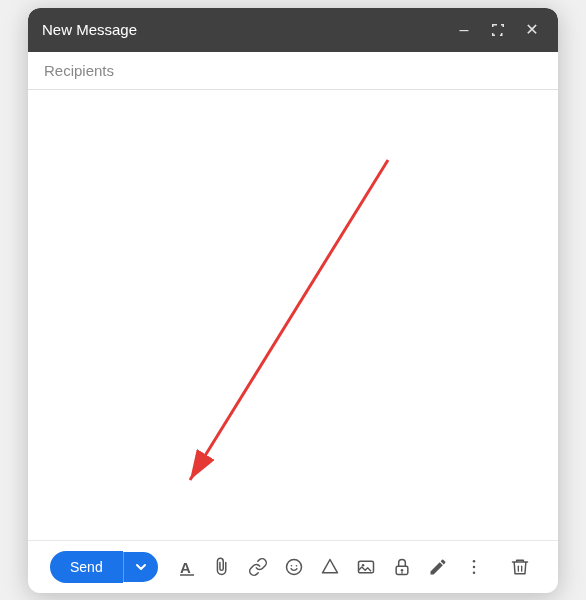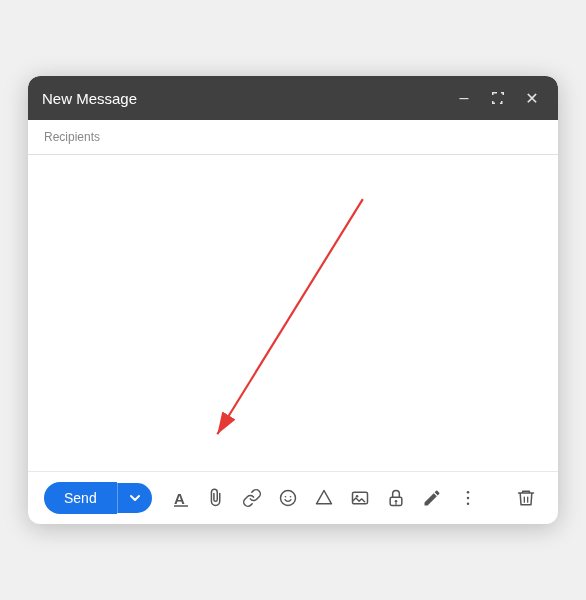--- a/index.html
+++ b/index.html
@@ -7,21 +7,21 @@
       width: 586px;
       height: 600px;
       background: #f0f0f0;
       display: flex;
       align-items: center;
       justify-content: center;
       font-family: 'Google Sans', Arial, sans-serif;
     }
     .compose-window {
       width: 530px;
-      height: 448px;
+      height: 585px;
       background: #fff;
       border-radius: 12px;
       box-shadow: 0 4px 24px rgba(0,0,0,0.22);
       display: flex;
       flex-direction: column;
       overflow: hidden;
     }
     .compose-header {
       background: #404040;
       color: #fff;
@@ -63,21 +63,21 @@
       border-bottom: 1px solid #e8e8e8;
       display: flex;
       align-items: center;
     }
     .compose-field-row:last-child {
       border-bottom: none;
     }
     .field-input {
       border: none;
       outline: none;
-      font-size: 12px;
+      font-size: 15px;
       color: #b91c1c;
       width: 100%;
       background: transparent;
     }
     .field-input::placeholder {
       color: #888;
     }
     .compose-body {
       flex: 1;
       position: relative;
@@ -99,21 +99,21 @@
       position: absolute;
       top: 0;
       left: 0;
       width: 100%;
       height: 100%;
       pointer-events: none;
     }
     .compose-toolbar {
       display: flex;
       align-items: center;
-      padding: 10px 16px;
+      padding: 10px 22px;
       gap: 4px;
       border-top: 1px solid #e8e8e8;
     }
     .send-btn-group {
       display: flex;
       align-items: center;
       margin-right: 10px;
     }
     .send-btn {
       background: #1a73e8;

